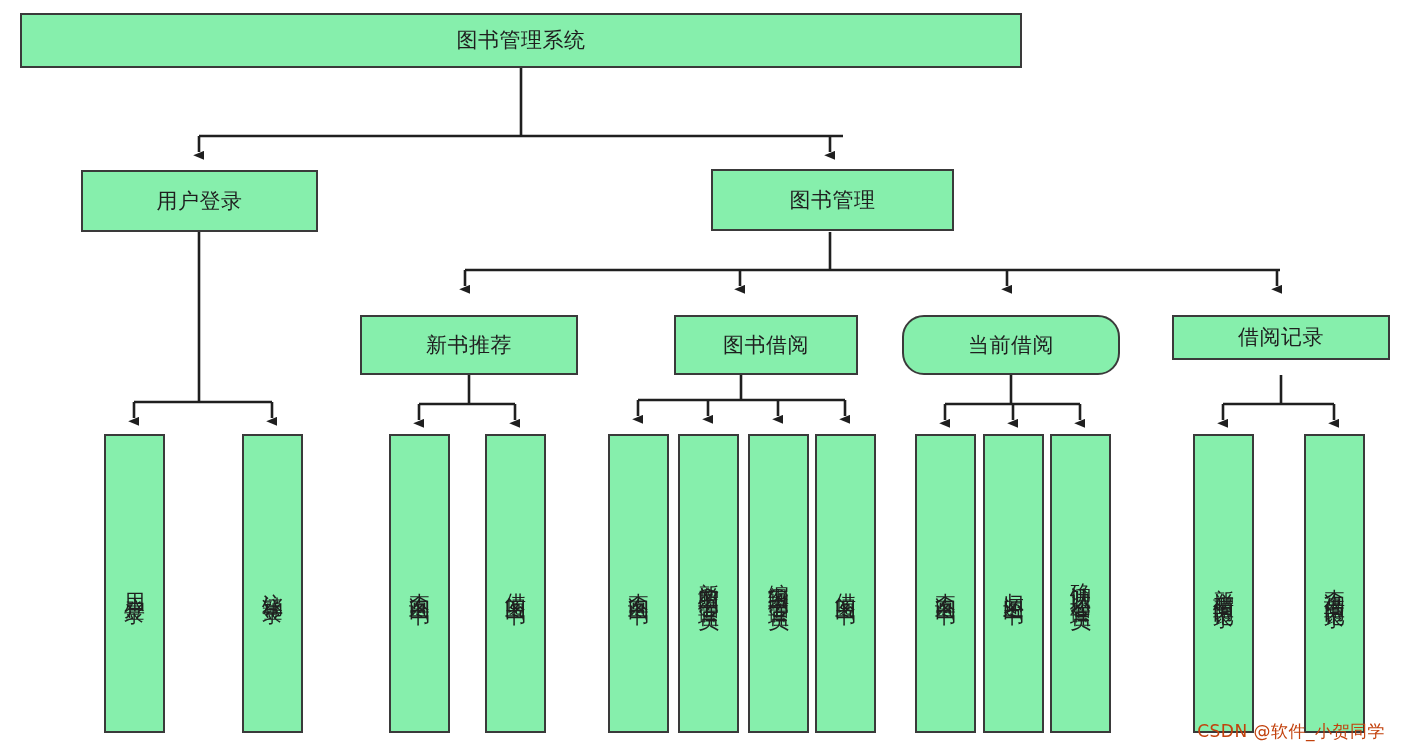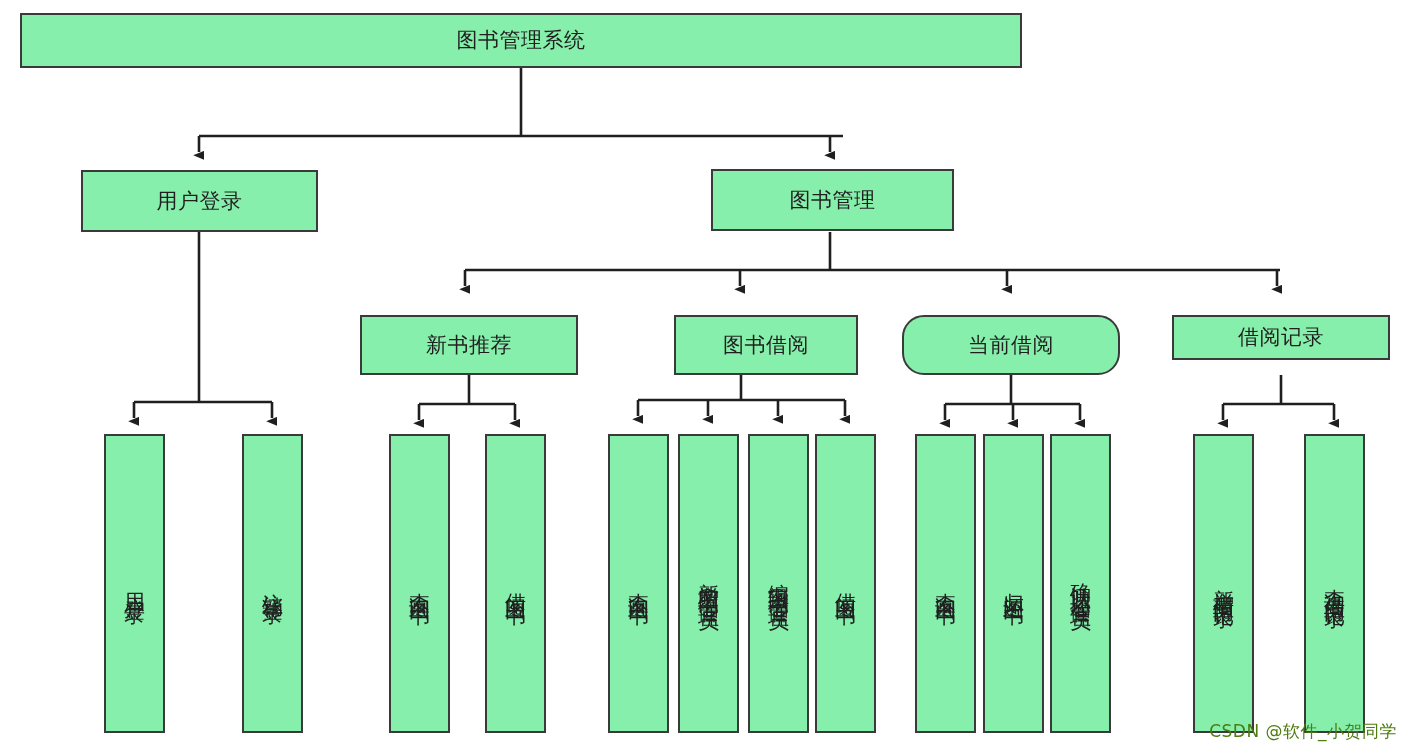--- a/index.html
+++ b/index.html
@@ -52,24 +52,24 @@
     max-height: 100%;
     text-align: center;
   }
   .node-box.vertical {
     align-items: center;
     justify-content: center;
     padding: 4px 0;
   }
   .watermark {
     position: absolute;
-    right: 8px;
+    right: 20px;
     bottom: 4px;
     font-size: 17px;
-    color: #4d7c0f;
+    color: #c2410c;
     letter-spacing: 0.5px;
     white-space: nowrap;
     pointer-events: none;
   }
 </style>
 </head>
 <body>
 
 <div id="diagram-root">
 

